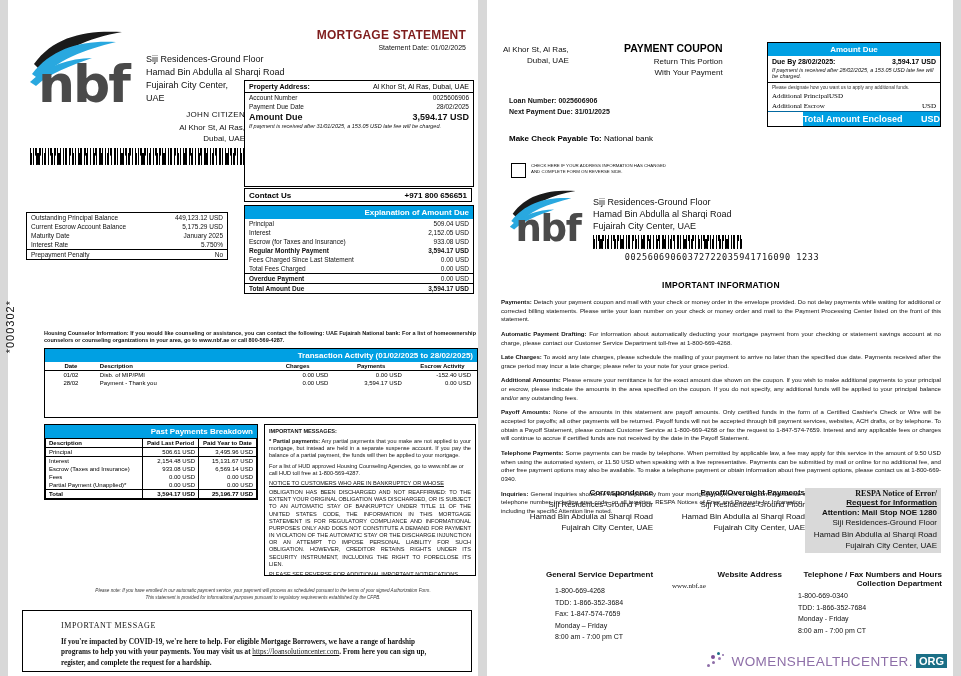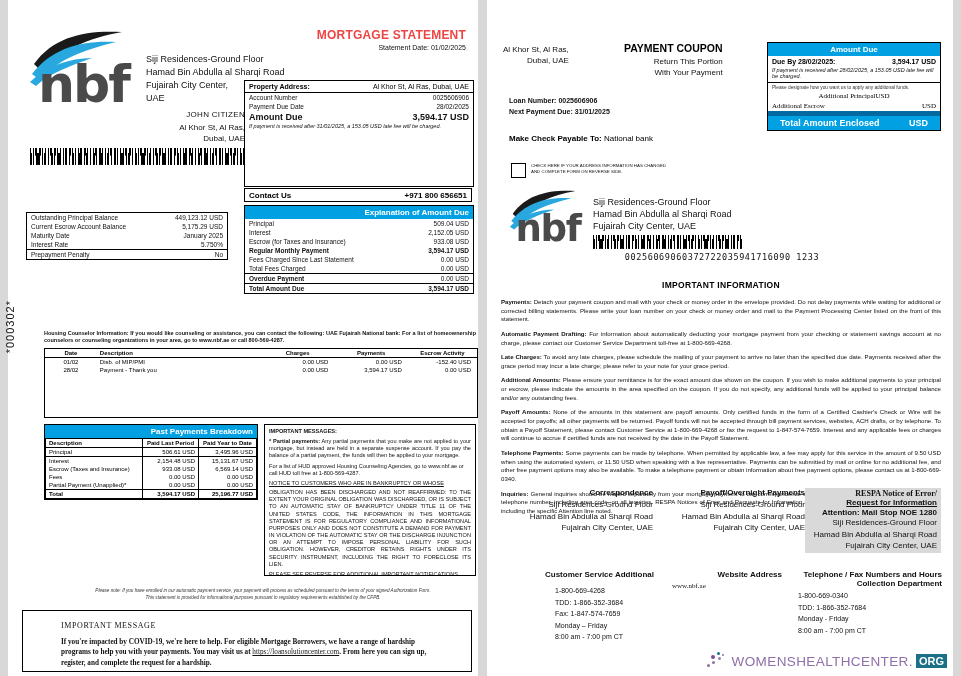--- a/index.html
+++ b/index.html
@@ -89,21 +89,21 @@
   <div style="position:absolute;left:138px;top:53px;">
     <div class="t9" style="line-height:13px;color:#111;">
       <div>Siji Residences-Ground Floor</div>
       <div>Hamad Bin Abdulla al Sharqi Road</div>
       <div>Fujairah City Center,</div>
       <div>UAE</div>
     </div>
   </div>
 
   <div style="position:absolute;right:12px;top:28px;text-align:right;">
-    <div style="font-size:12px;font-weight:bold;letter-spacing:.2px;color:#ef4444;">MORTGAGE STATEMENT</div>
+    <div style="font-size:12px;font-weight:bold;letter-spacing:.2px;color:#7f1d1d;">MORTGAGE STATEMENT</div>
     <div class="t7" style="margin-top:2px;color:#111;">Statement Date: 01/02/2025</div>
   </div>
 
   <div style="position:absolute;left:22px;top:110px;">
     <div class="t8" style="letter-spacing:.3px;color:#111;">JOHN  CITIZEN</div>
     <div class="t8" style="margin-top:3px;line-height:11px;color:#111;">
       <div>Al Khor St, Al Ras,</div>
       <div>Dubai, UAE</div>
     </div>
     <div class="barcode" style="margin-top:4px;"></div>
@@ -203,20 +203,21 @@
       </tr>
     </tbody>
       </table>
   </div>
 
   <div style="position:absolute;left:36px;top:330px;width:432px;">
     <div class="t55 just" style="line-height:1.35;color:#111;"><b>Housing Counselor Information:  If you would like counseling or assistance, you  can contact the following: UAE Fujairah National bank:  For a list of homeownership counselors or counseling organizations in your area, go  to www.nbf.ae  or call 800-569-4287.</b></div>
   </div>
 
   <div class="bx" style="position:absolute;left:36px;top:348px;width:432px;height:68px;">
+    <div class="bar t8">Transaction Activity (01/02/2025 to 28/02/2025)</div>
     <table style="width:100%;border-collapse:collapse;">
       <tbody>
           <tr style="border-bottom:1px solid #000;">
         <th class="t6 c" style="width:12%;padding:1px;">Date</th>
         <th class="t6" style="width:38%;padding:1px 3px;text-align:left;">Description</th>
         <th class="t6 c" style="width:17%;padding:1px;">Charges</th>
         <th class="t6 c" style="width:17%;padding:1px;">Payments</th>
         <th class="t6 c" style="width:16%;padding:1px;">Escrow Activity</th>
       </tr>
       <tr>
@@ -333,29 +334,29 @@
   </div>
 
   <div class="bx" style="position:absolute;left:280px;top:42px;width:172px;">
     <div class="bar t8 c">Amount Due</div>
     <div style="padding:2px 4px;display:flex;justify-content:space-between;align-items:baseline;">
       <span class="t7 b">Due By 28/02/2025:</span>
       <span class="t7 b">3,594.17 USD</span>
     </div>
     <div class="t55" style="padding:0 4px 3px;font-style:italic;color:#111;border-bottom:1px solid #000;">If payment is received after 28/02/2025, a 153.05 USD late fee will be charged.</div>
     <div style="font-size:4.8px;padding:2px 4px 1px;color:#333;">Please designate how you want us to apply any additional funds.</div>
-    <div style="padding:1px 4px;display:flex;justify-content:center;">
+    <div style="padding:1px 4px;display:flex;justify-content:flex-start;">
       <span class="t7" style="font-family:'Liberation Serif',serif;">Additional Principal</span>
       <span class="t7" style="font-family:'Liberation Serif',serif;">USD</span>
     </div>
-    <div style="padding:1px 4px;display:flex;justify-content:space-between;border-bottom:5px solid #0369a1;">
+    <div style="padding:1px 4px;display:flex;justify-content:space-between;border-bottom:1px solid #0369a1;">
       <span class="t7" style="font-family:'Liberation Serif',serif;">Additional Escrow</span>
       <span class="t7" style="font-family:'Liberation Serif',serif;">USD</span>
     </div>
-    <div class="bar" style="display:flex;justify-content:space-between;padding:2px 12px;font-size:9px;">
+    <div class="bar" style="display:flex;justify-content:space-between;padding:2px 0;font-size:9px;margin-left:35px;">
       <span>Total Amount Enclosed</span>
       <span>USD</span>
     </div>
   </div>
 
   <div style="position:absolute;left:24px;top:163px;display:flex;gap:5px;align-items:flex-start;">
     <span class="checkbox"></span>
     <span style="font-size:4.4px;line-height:1.45;max-width:140px;color:#111;">CHECK HERE IF YOUR ADDRESS INFORMATION HAS CHANGED AND COMPLETE FORM ON REVERSE SIDE.</span>
   </div>
 
@@ -416,21 +417,21 @@
       <div class="t8" style="line-height:11.5px;color:#111;">
         <div>Siji Residences-Ground Floor</div>
         <div>Hamad Bin Abdulla al Sharqi Road</div>
         <div>Fujairah City Center, UAE</div>
       </div>
     </div>
   </div>
 
   <div style="position:absolute;left:40px;top:570px;width:420px;display:flex;">
     <div style="width:145px;">
-      <div class="t8 b c" style="color:#111;">Customer Service Additional</div>
+      <div class="t8 b c" style="color:#111;">General Service Department</div>
       <div class="t7" style="line-height:11.5px;color:#111;margin-top:6px;padding-left:28px;">
         <div>1-800-669-4268</div>
         <div>TDD: 1-866-352-3684</div>
         <div>Fax: 1-847-574-7659</div>
         <div>Monday – Friday</div>
         <div>8:00 am - 7:00 pm CT</div>
       </div>
     </div>
     <div style="width:110px;">
       <div class="t8 b" style="color:#111;">Website Address</div>

